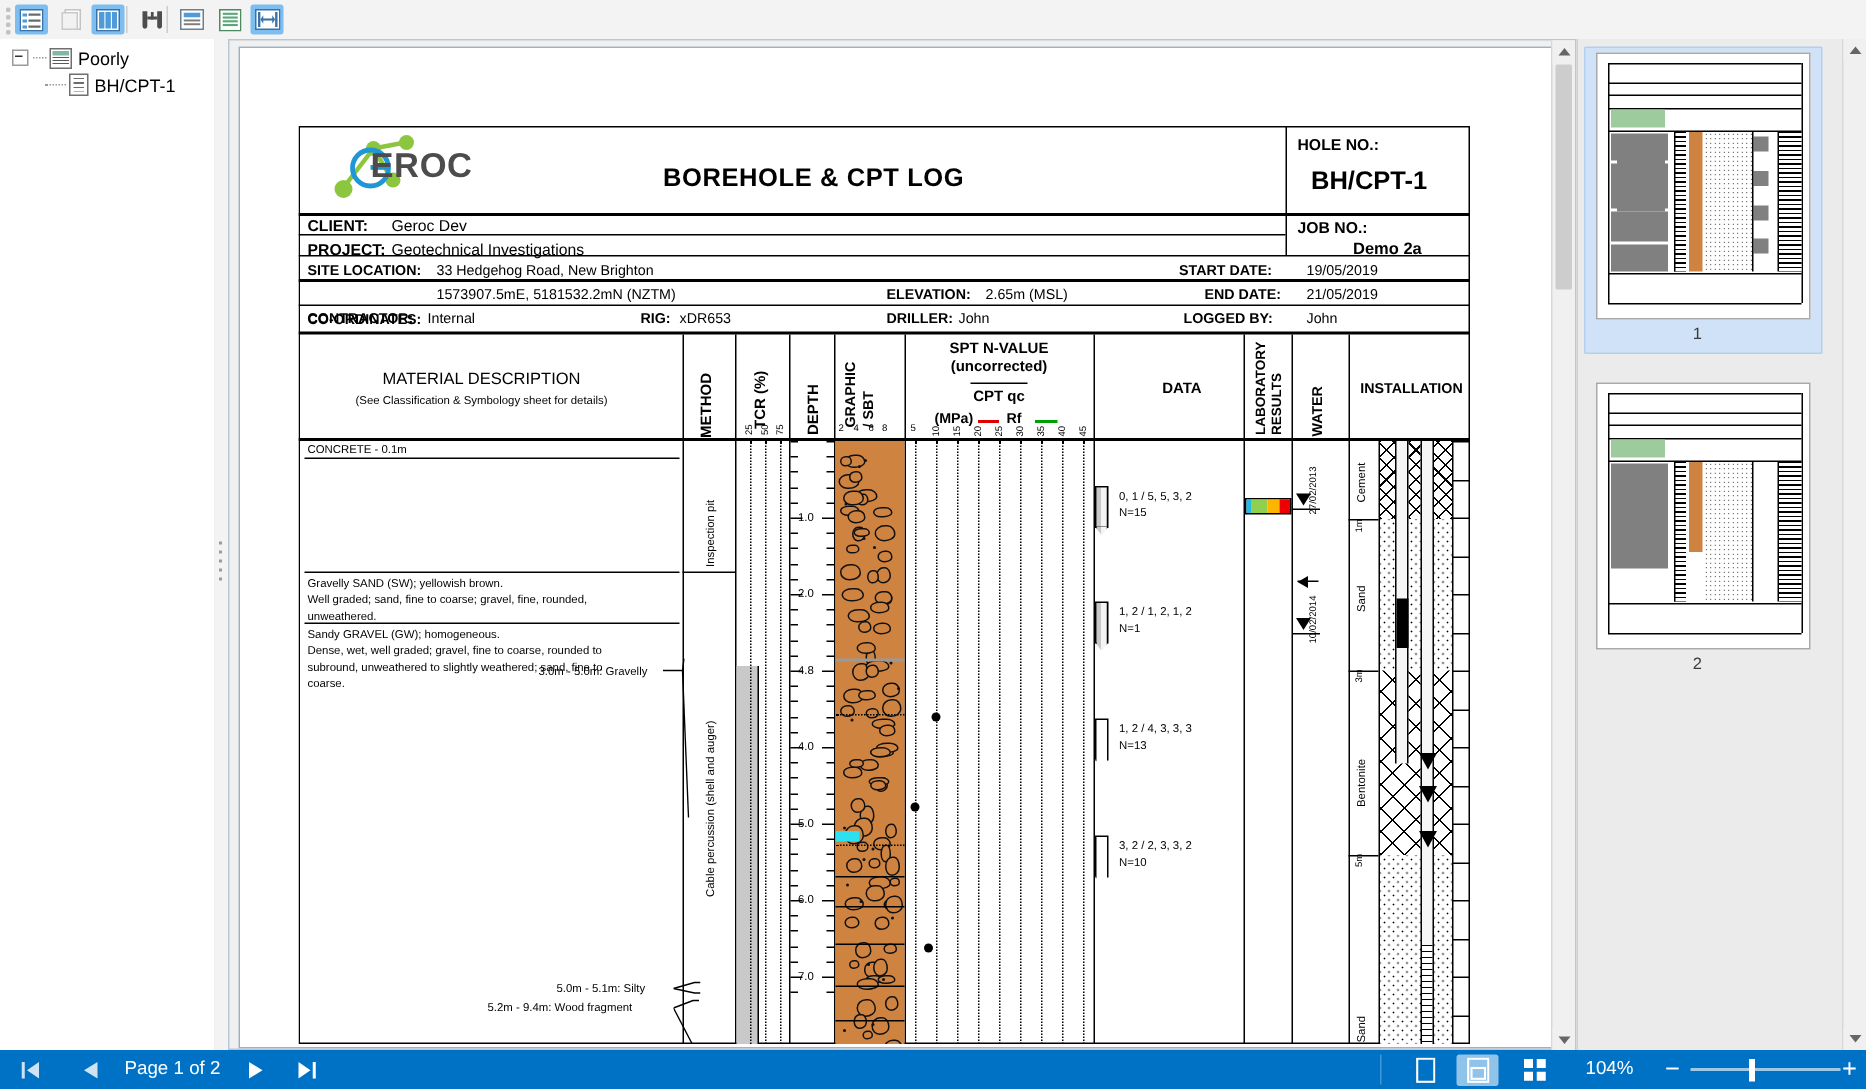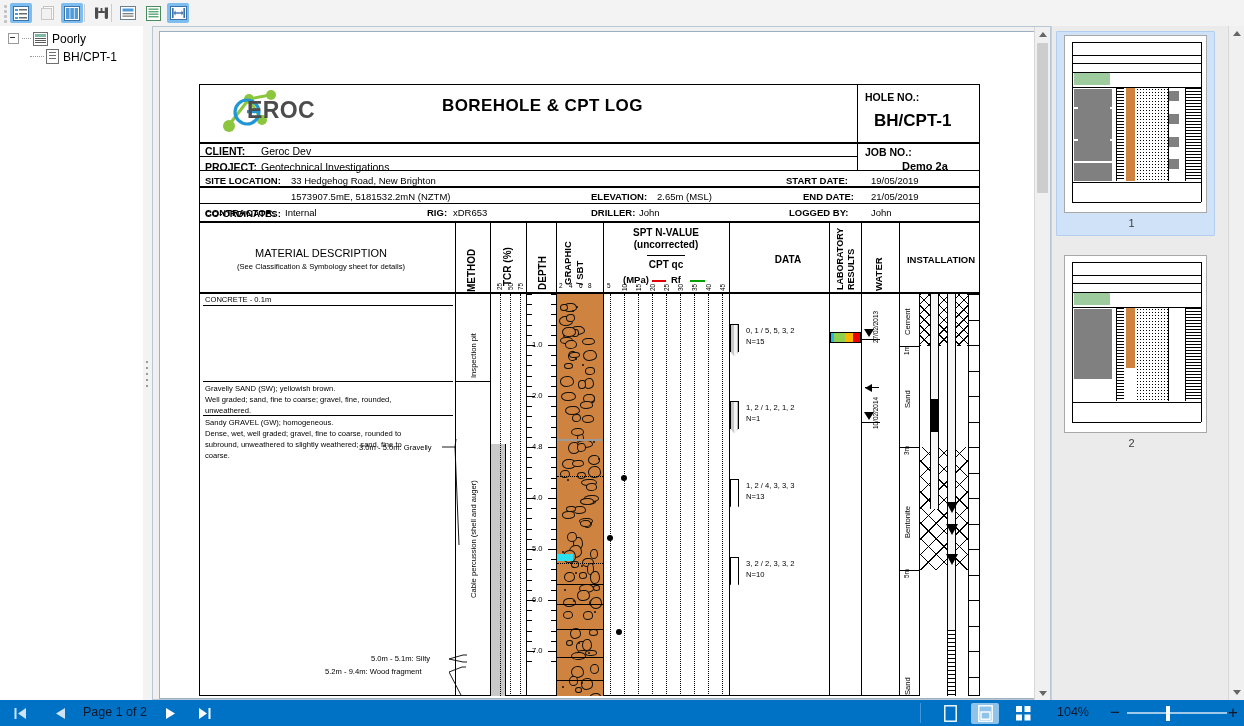--- a/index.html
+++ b/index.html
@@ -105,21 +105,21 @@
   .mini{position:absolute;inset:3px;background:#fff;}
   .mini .mrow{position:absolute;background:#000;}
   .mini .mgrey{position:absolute;background:#808080;}
   .mini .mor{position:absolute;background:#cf8340;}
   .mini .mdots{position:absolute;background-image:radial-gradient(#000 .5px,transparent .6px);background-size:3px 3px;}
   .mini .mhatch{position:absolute;background-image:repeating-linear-gradient(to bottom,#000 0 1px,#fff 1px 3px);}
 
   
   .status{position:absolute;left:0;bottom:0;width:1244px;height:26px;background:#0072c6;color:#fff;}
   .st-btn{position:absolute;top:0;height:26px;display:flex;align-items:center;justify-content:center;}
-  .st-lbl{position:absolute;font-size:12.5px;color:#0f172a;top:5px;}
+  .st-lbl{position:absolute;font-size:12.5px;color:#ffffff;top:5px;}
   .st-sep{position:absolute;top:3px;width:1px;height:20px;background:#3f96d8;}
   .vbtn{position:absolute;top:3px;width:28px;height:21px;display:flex;align-items:center;justify-content:center;border-radius:2px;}
   .vbtn.on{background:#8fc3ea;}
   .zslider{position:absolute;top:12px;height:2px;background:#9ec9e8;}
   .zthumb{position:absolute;top:6px;width:4px;height:15px;background:#fff;}
 </style>
 </head>
 <body>
 
 <div class="app">
@@ -250,21 +250,21 @@
         <line x1="34" y1="10" x2="46" y2="30" stroke="#8cc63f" stroke-width="3"></line>
         <circle cx="14" cy="37" r="6" fill="#8cc63f"></circle>
         <circle cx="34" cy="10" r="5" fill="#8cc63f"></circle>
         <circle cx="56" cy="6" r="5" fill="#8cc63f"></circle>
         <circle cx="47" cy="31" r="5" fill="#8cc63f"></circle>
         <circle cx="32" cy="23" r="12" fill="none" stroke="#2196d6" stroke-width="3.2"></circle>
         <rect x="32" y="21" width="11" height="3.2" fill="#2196d6"></rect>
       </svg>
       <div class="hdr-title" style="left:48px;top:13px;font-size:23px;color:#4c4c4c;font-weight:bold">EROC</div>
 
-      <div class="hdr-title" style="left:243px;top:12px">BOREHOLE &amp; CPT LOG</div>
+      <div class="hdr-title" style="left:243px;top:25px">BOREHOLE &amp; CPT LOG</div>
 
       <div class="hl" style="position:absolute;left:666px;top:7px">HOLE NO.:</div>
       <div style="position:absolute;left:675px;top:27px;font-weight:bold;font-size:17px">BH/CPT-1</div>
       <div class="hl" style="position:absolute;left:666px;top:62px">JOB NO.:</div>
       <div style="position:absolute;left:703px;top:76px;font-weight:bold;font-size:11px">Demo 2a</div>
 
       <div class="hl" style="position:absolute;left:6px;top:61px">CLIENT:</div>
       <div class="hv" style="position:absolute;left:62px;top:61px">Geroc Dev</div>
       <div class="hl" style="position:absolute;left:6px;top:77px">PROJECT:</div>
       <div class="hv" style="position:absolute;left:62px;top:77px">Geotechnical Investigations</div>

